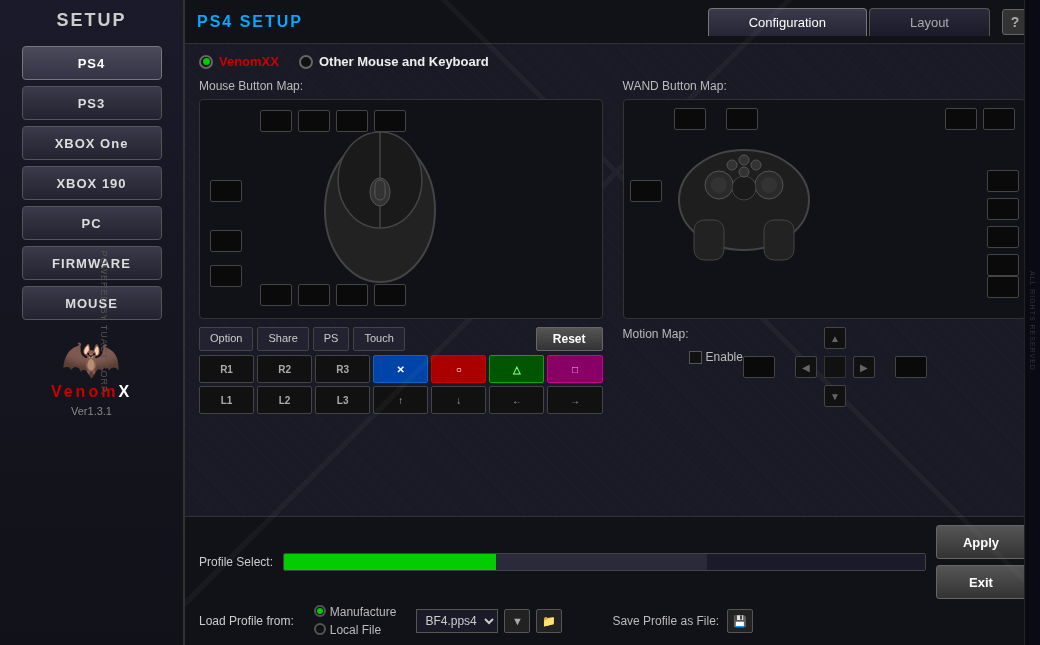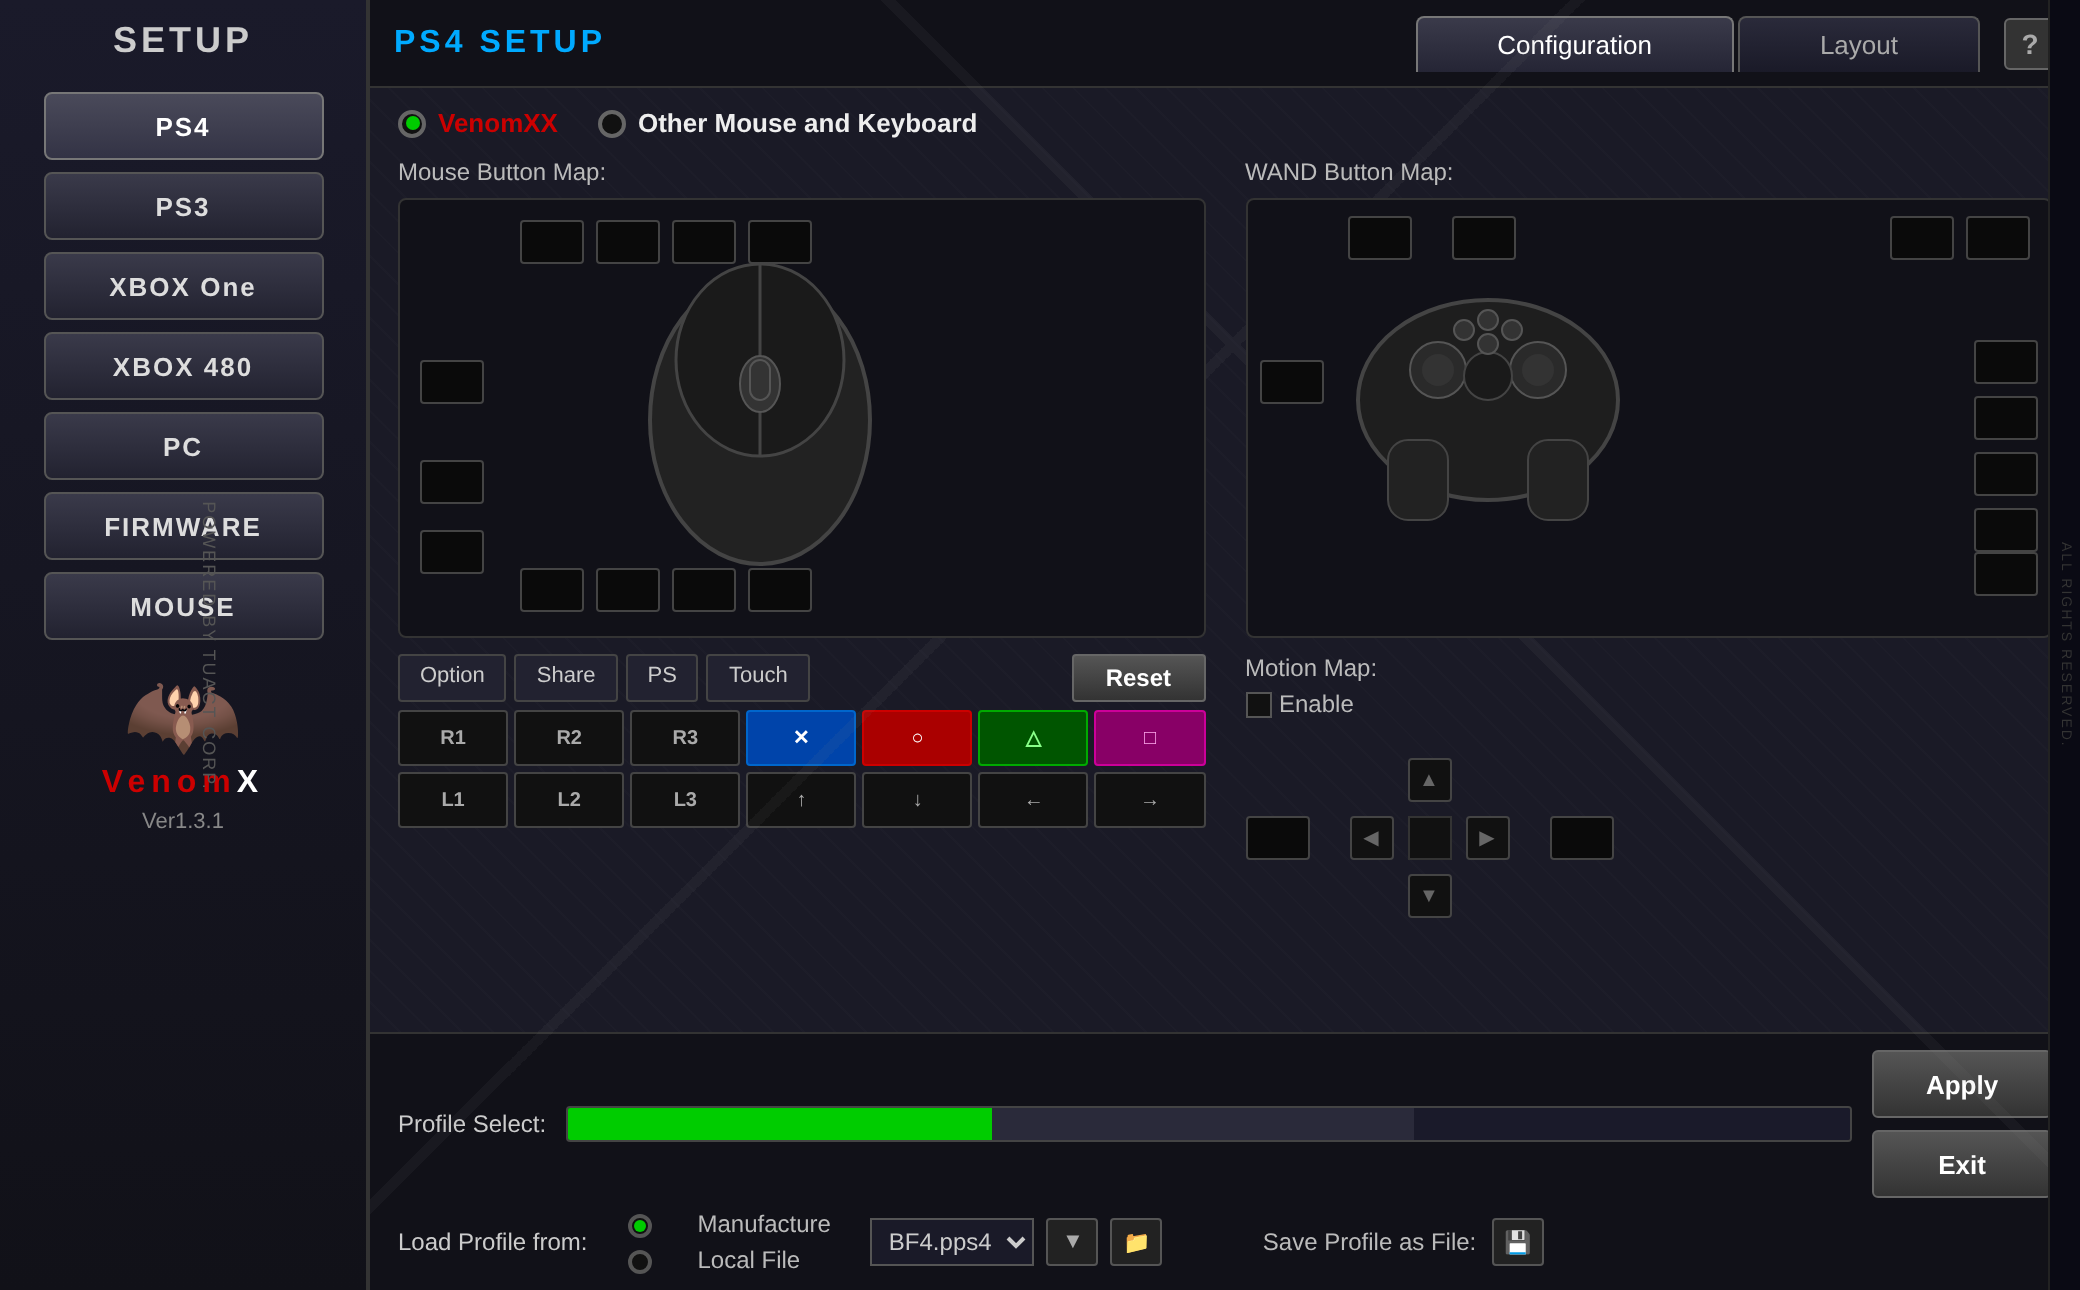--- a/index.html
+++ b/index.html
@@ -298,21 +298,21 @@
       border-radius: 2px;
       color: #fff;
       font-size: 12px;
       font-weight: bold;
       cursor: pointer;
     }
 
     
     .motion-area {
       display: flex;
-      flex-direction: column;
+      flex-direction: row;
       margin-top: 8px;
     }
     .motion-title {
       color: #bbb;
       font-size: 12px;
       margin-bottom: 4px;
     }
     .motion-enable {
       display: flex;
       align-items: center;
@@ -407,22 +407,22 @@
       font-size: 12px;
       white-space: nowrap;
     }
     .radio-options {
       display: flex;
       flex-direction: column;
       gap: 4px;
     }
     .radio-opt {
       display: flex;
-      align-items: flex-end;
-      gap: 23px;
+      align-items: flex-start;
+      gap: 4px;
       cursor: pointer;
     }
     .radio-circle {
       width: 12px;
       height: 12px;
       border-radius: 50%;
       border: 2px solid #555;
       background: #111;
       display: flex;
       align-items: center;
@@ -533,21 +533,21 @@
     }
   </style>
 </head>
 <body>
 
 <div id="sidebar">
   <div class="sidebar-title">SETUP</div>
   <div class="sidebar-btn active">PS4</div>
   <div class="sidebar-btn">PS3</div>
   <div class="sidebar-btn">XBOX One</div>
-  <div class="sidebar-btn">XBOX 480</div>
+  <div class="sidebar-btn">XBOX 190</div>
   <div class="sidebar-btn">PC</div>
   <div class="sidebar-btn">FIRMWARE</div>
   <div class="sidebar-btn">MOUSE</div>
 
   <div class="sidebar-logo">
     <div class="logo-bat">🦇</div>
     <div style="color:#cc0000;font-size:16px;font-weight:bold;letter-spacing:3px;">
       <span>Venom</span><span style="color:#fff">X</span>
     </div>
     <div class="logo-version">Ver1.3.1</div>

